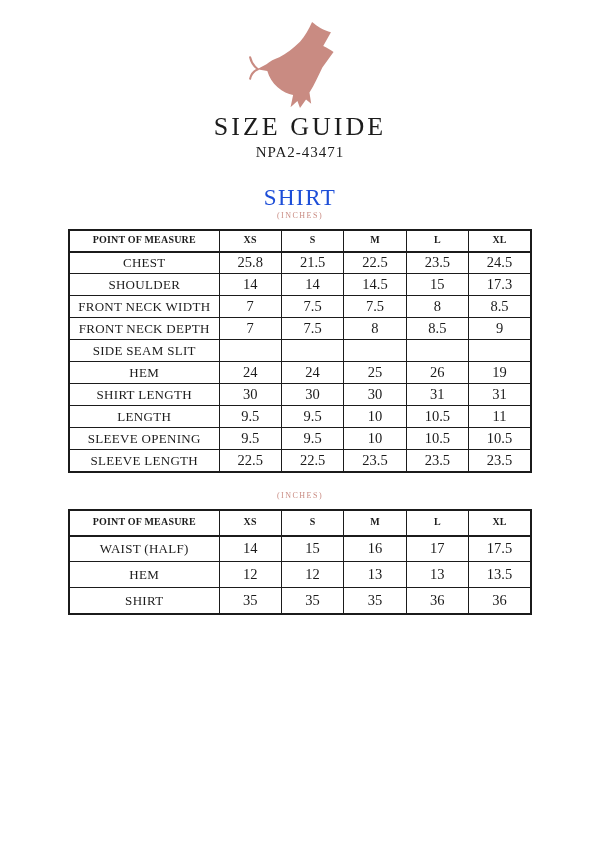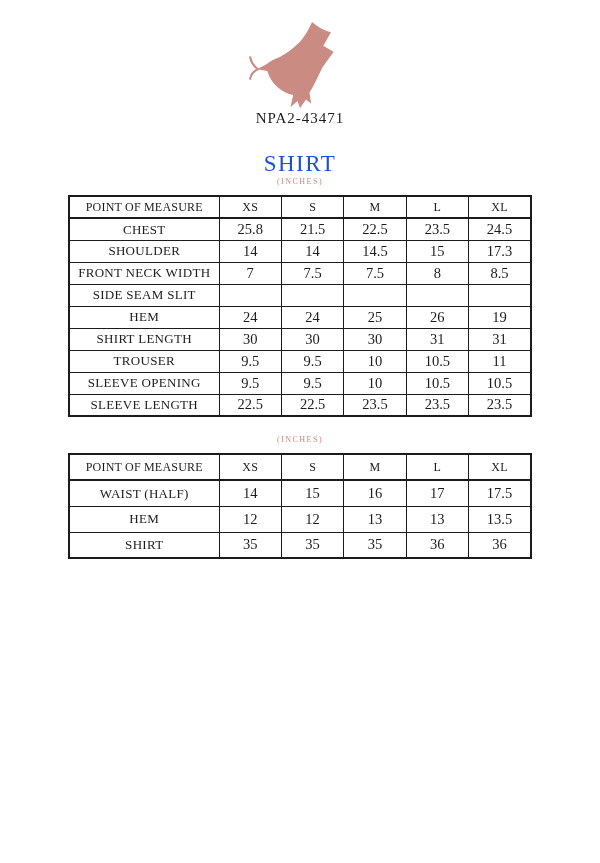--- a/index.html
+++ b/index.html
@@ -61,22 +61,22 @@
   table.size-table th,
   table.size-table td {
     border: 1px solid var(--ink);
     text-align: center;
     vertical-align: middle;
     height: 22px;
     padding: 0 2px;
     line-height: 1.05;
   }
   table.size-table th {
-    font-weight: normal;
-    font-size: 12px;
+    font-weight: bold;
+    font-size: 10px;
     letter-spacing: 0.2px;
     border-bottom-width: 2px;
   }
   table.size-table col.label-col { width: 150px; }
   table.size-table td.row-label { font-size: 13px; letter-spacing: 0.3px; }
   table.size-table td.cell-value { font-size: 14.5px; }
   table.trouser-table th, table.trouser-table td { height: 26px; }
 </style>
 </head>
 <body>
@@ -101,20 +101,21 @@
       L71 82
       C77 73 81 63 86 53
       L99 35
       C95 32 91 30 87 28
       L96 12
       C88 10 80 5 74 0
       Z" fill="#c98b82"></path>
     <path class="dove-stroke" d="M11 55 C6 51 3 46 2 41 M11 55 C6 57 3 61 2 66" fill="none" stroke-width="2.4" stroke-linecap="round" stroke="#c98b82"></path>
   </svg>
 
+  <div class="brand-title">SIZE GUIDE</div>
   <div class="product-code">NPA2-43471</div>
 
   <div class="section shirt">
     <div class="section-heading">SHIRT</div>
     <div class="unit-label">(INCHES)</div>
   </div>
   <table class="size-table shirt-table">
     <colgroup>
       <col class="label-col">
         <col>
@@ -152,20 +153,28 @@
         </tr>
         <tr>
           <td class="row-label">FRONT NECK WIDTH</td>
           <td class="cell-value">7</td>
           <td class="cell-value">7.5</td>
           <td class="cell-value">7.5</td>
           <td class="cell-value">8</td>
           <td class="cell-value">8.5</td>
         </tr>
         <tr>
+          <td class="row-label">FRONT NECK DEPTH</td>
+          <td class="cell-value">7</td>
+          <td class="cell-value">7.5</td>
+          <td class="cell-value">8</td>
+          <td class="cell-value">8.5</td>
+          <td class="cell-value">9</td>
+        </tr>
+        <tr>
           <td class="row-label">SIDE SEAM SLIT</td>
           <td class="cell-value"></td>
           <td class="cell-value"></td>
           <td class="cell-value"></td>
           <td class="cell-value"></td>
           <td class="cell-value"></td>
         </tr>
         <tr>
           <td class="row-label">HEM</td>
           <td class="cell-value">24</td>
@@ -176,21 +185,21 @@
         </tr>
         <tr>
           <td class="row-label">SHIRT LENGTH</td>
           <td class="cell-value">30</td>
           <td class="cell-value">30</td>
           <td class="cell-value">30</td>
           <td class="cell-value">31</td>
           <td class="cell-value">31</td>
         </tr>
         <tr>
-          <td class="row-label">TROUSER</td>
+          <td class="row-label">LENGTH</td>
           <td class="cell-value">9.5</td>
           <td class="cell-value">9.5</td>
           <td class="cell-value">10</td>
           <td class="cell-value">10.5</td>
           <td class="cell-value">11</td>
         </tr>
         <tr>
           <td class="row-label">SLEEVE OPENING</td>
           <td class="cell-value">9.5</td>
           <td class="cell-value">9.5</td>

